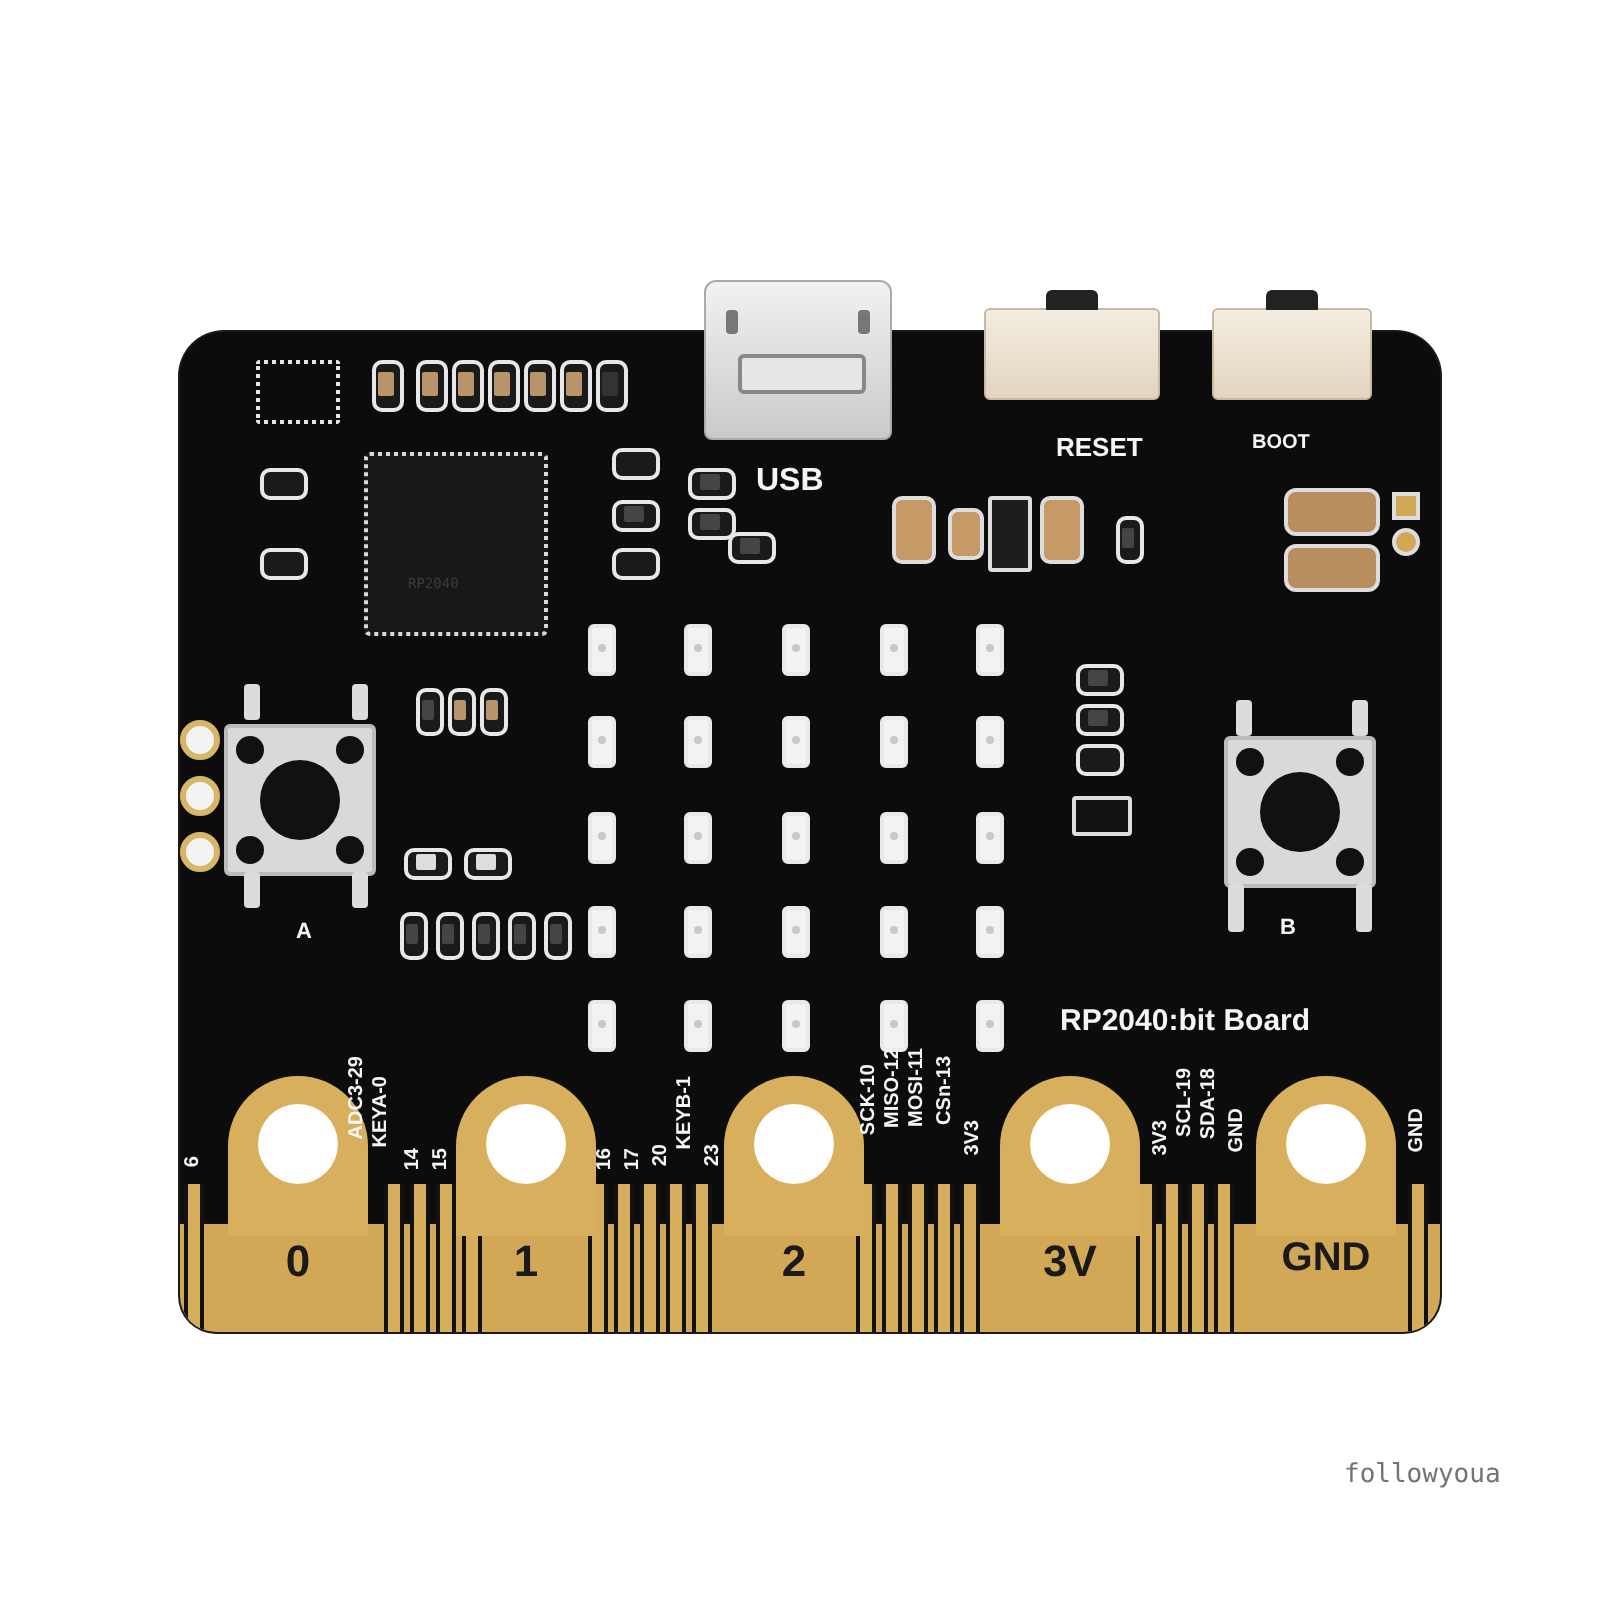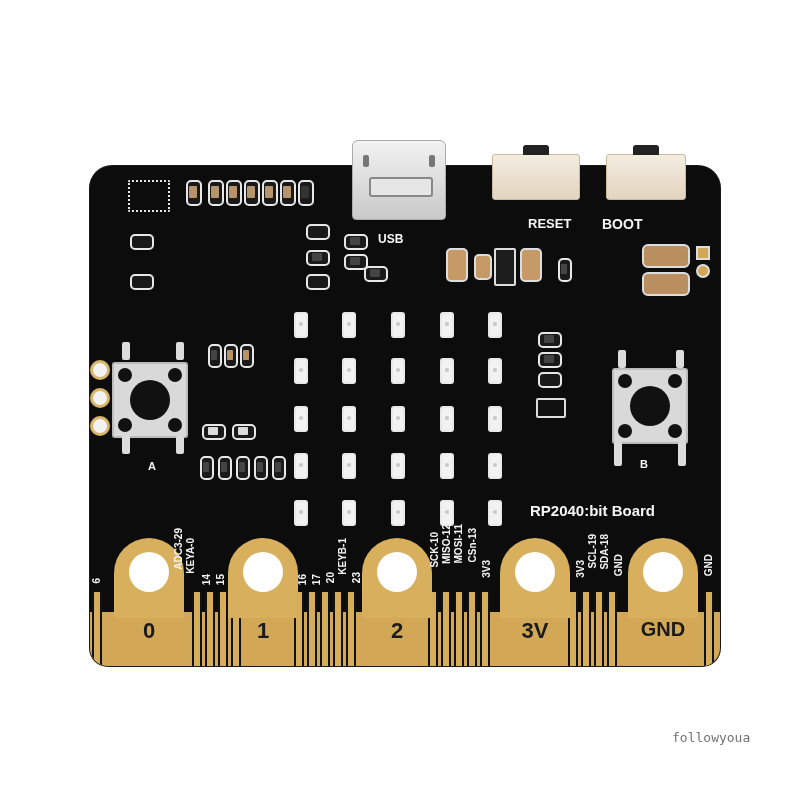--- a/index.html
+++ b/index.html
@@ -76,36 +76,39 @@
   <div class="smd" style="left:254px;top:68px;">
       <i style="background:#444;"></i>
     </div>
   <div class="smd" style="left:254px;top:88px;">
       <i style="background:#444;"></i>
     </div>
   <div class="smd" style="left:274px;top:100px;">
       <i style="background:#444;"></i>
     </div>
 
-  <div class="silk label-sm" style="left:288px;top:66px;font-size:12px;">USB</div>
+  <div class="silk label-sm" style="left:288px;top:66px;font-size:16px;">USB</div>
   <div class="silk label-lg" style="left:396px;top:50px;font-size:13px;margin-left:42px;">RESET</div>
-  <div class="silk label-lg" style="left:512px;top:50px;font-size:14px;">BOOT</div>
+  <div class="silk label-lg" style="left:536px;top:50px;font-size:10px;">BOOT</div>
 
   <div class="cap" style="left:356px;top:82px;"></div>
   <div class="cap" style="left:384px;top:88px;width:14px;height:22px;"></div>
   <div style="position:absolute;left:404px;top:82px;width:18px;height:34px;background:#1d1d1d;border:2px solid #ddd;border-radius:2px;"></div>
   <div class="cap" style="left:430px;top:82px;"></div>
   <div class="smd" style="left:468px;top:92px;width:10px;height:20px;">
       <i style="left:1px;top:4px;width:6px;height:10px;background:#444;"></i>
     </div>
   <div class="caph" style="left:552px;top:78px;"></div>
   <div class="caph" style="left:552px;top:106px;"></div>
   <div style="position:absolute;left:606px;top:80px;width:10px;height:10px;background:#d2a857;border:2px solid #ddd;"></div>
   <div style="position:absolute;left:606px;top:98px;width:10px;height:10px;background:#d2a857;border:2px solid #ddd;border-radius:50%;"></div>
 
+  <div class="chip" style="left:92px;top:60px;">
+      <div class="mark">RP2040</div>
+    </div>
 
   <div class="smd" style="left:118px;top:178px;width:10px;height:20px;">
       <i style="left:1px;top:4px;width:6px;height:10px;background:#444;"></i>
     </div>
   <div class="smd" style="left:134px;top:178px;width:10px;height:20px;">
       <i style="left:1px;top:4px;width:6px;height:10px;"></i>
     </div>
   <div class="smd" style="left:150px;top:178px;width:10px;height:20px;">
       <i style="left:1px;top:4px;width:6px;height:10px;"></i>
     </div>

